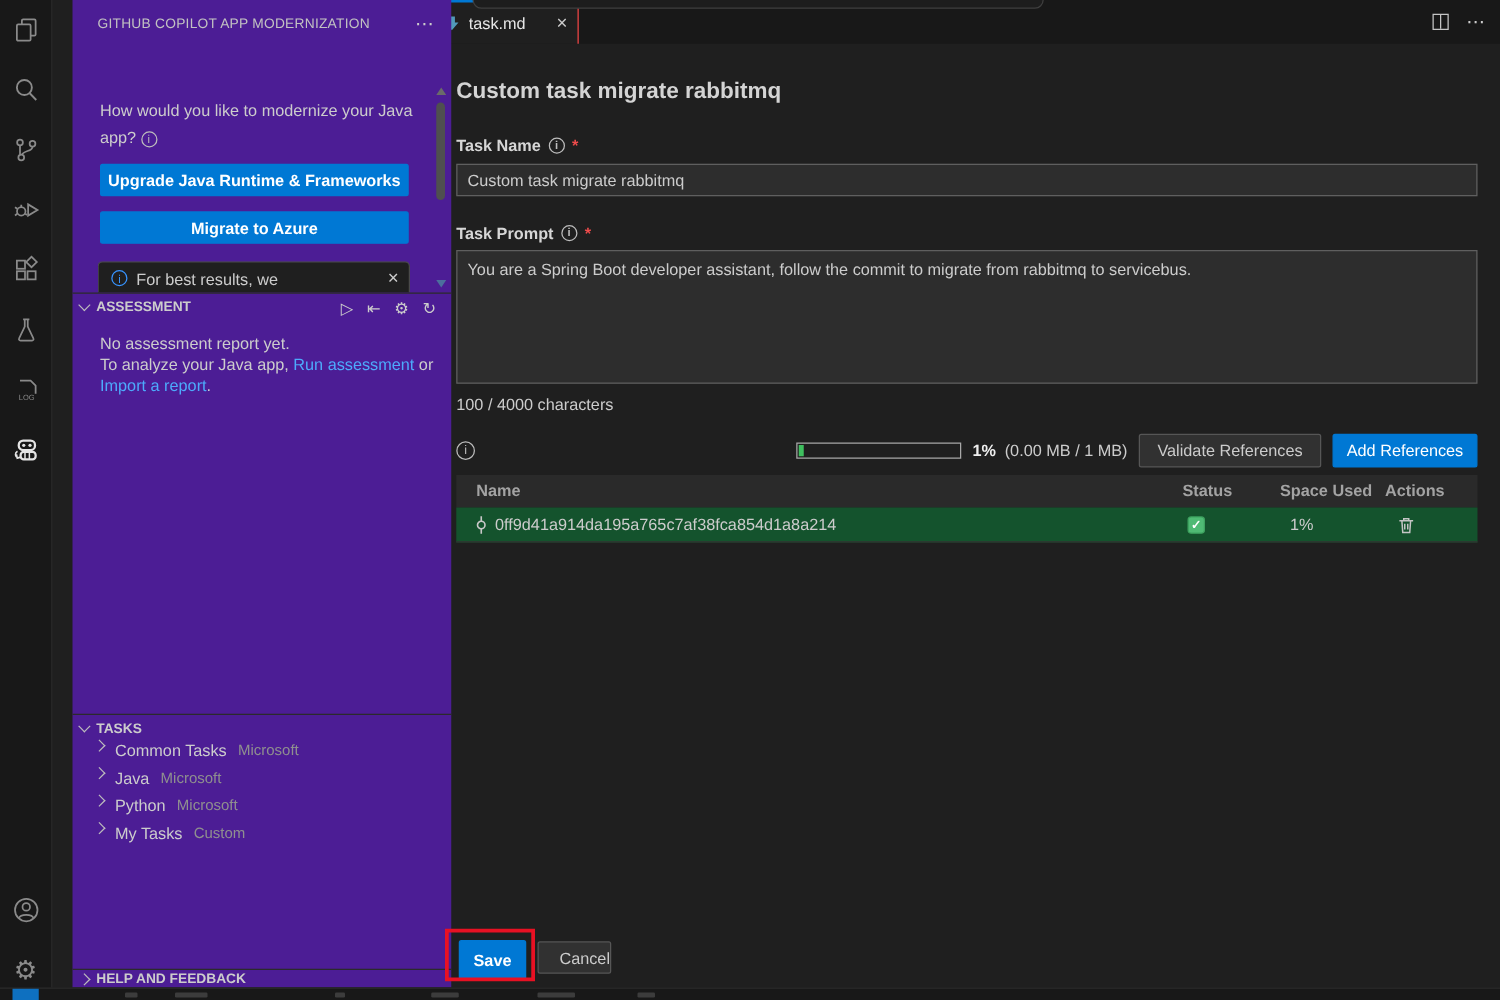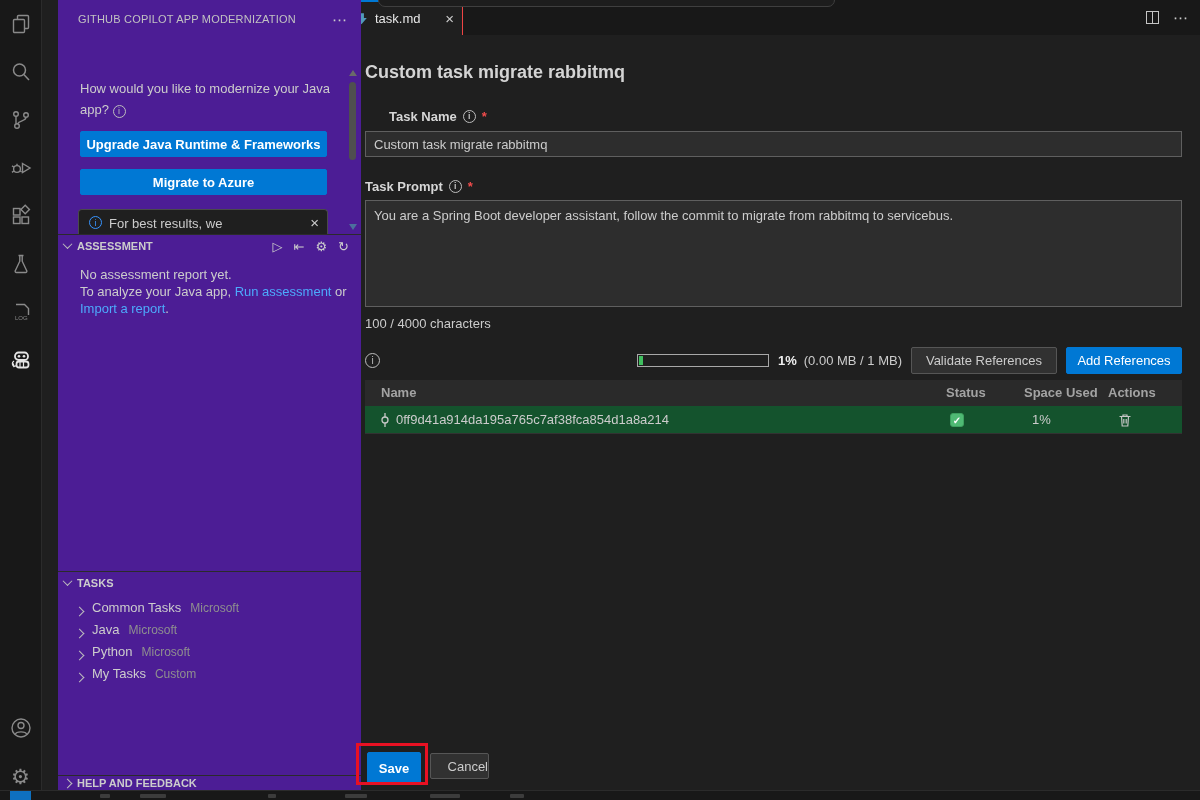--- a/index.html
+++ b/index.html
@@ -40,21 +40,21 @@
   .sb-scroll .thumb { position:absolute; left:2px; top:14px; width:7px; height:78px; background:#4f4f4f; border-radius:4px; }
   .sb-scroll .tri-down { position:absolute; left:2px; bottom:2px; width:0; height:0; border-left:4px solid transparent; border-right:4px solid transparent; border-top:6px solid #4c6f9d; }
 
   .assess-header { top:234px; border-top:1px solid #2b2b2b; }
   .assess-actions { position:absolute; right:12px; top:0; height:22px; display:flex; align-items:center; gap:11px; font-weight:normal; }
   .assess-actions span { font-size:13px; color:#cccccc; cursor:pointer; }
   .assess-text { position:absolute; left:22px; top:266px; width:268px; font-size:13px; line-height:17px; color:#cccccc; }
   .link { color:#4daafc; cursor:pointer; }
 
   .tasks-header { top:571px; border-top:1px solid #2b2b2b; }
-  .task-item { position:absolute; left:0; width:100%; height:22px; display:flex; align-items:flex-end; gap:9px; padding-left:18px; cursor:pointer; }
+  .task-item { position:absolute; left:0; width:100%; height:22px; display:flex; align-items:flex-start; gap:9px; padding-left:18px; cursor:pointer; }
   .task-name { font-size:13px; color:#cccccc; }
   .task-badge { font-size:12px; color:#8f8f8f; }
 
   .help-header { top:775px; height:15px; border-top:1px solid #2b2b2b; }
 
   
   .editor { position:absolute; left:345px; top:0; width:855px; height:790px; background:#1f1f1f; }
   .tabbar { position:absolute; left:0; top:0; width:855px; height:35px; background:#181818; }
   .tab { position:absolute; left:0; top:0; width:118px; height:35px; background:#1f1f1f; border-top:2px solid #0078d4; border-right:1px solid #ef4444; display:flex; align-items:center; gap:7px; padding:0 8px 0 10px; cursor:pointer; }
   .tab-label { font-size:13px; color:#e7e7e7; flex:1; }
@@ -258,21 +258,21 @@
         <span class="split-icon">
             <i></i>
           </span>
         <span class="more-dots">⋯</span>
       </div>
     </div>
     <div class="quickinput"></div>
 
     <div class="page-title">Custom task migrate rabbitmq</div>
 
-    <div class="field-label" style="top:108px;margin-left:24px;">
+    <div class="field-label" style="top:108px;">
       <span>Task Name</span>
       <span class="circle-i">i</span>
       <span class="req">*</span>
     </div>
     <input id="name-input" class="txt-input" value="Custom task migrate rabbitmq" style="">
 
     <div class="field-label" style="top:178px;">
       <span>Task Prompt</span>
       <span class="circle-i">i</span>
       <span class="req">*</span>

